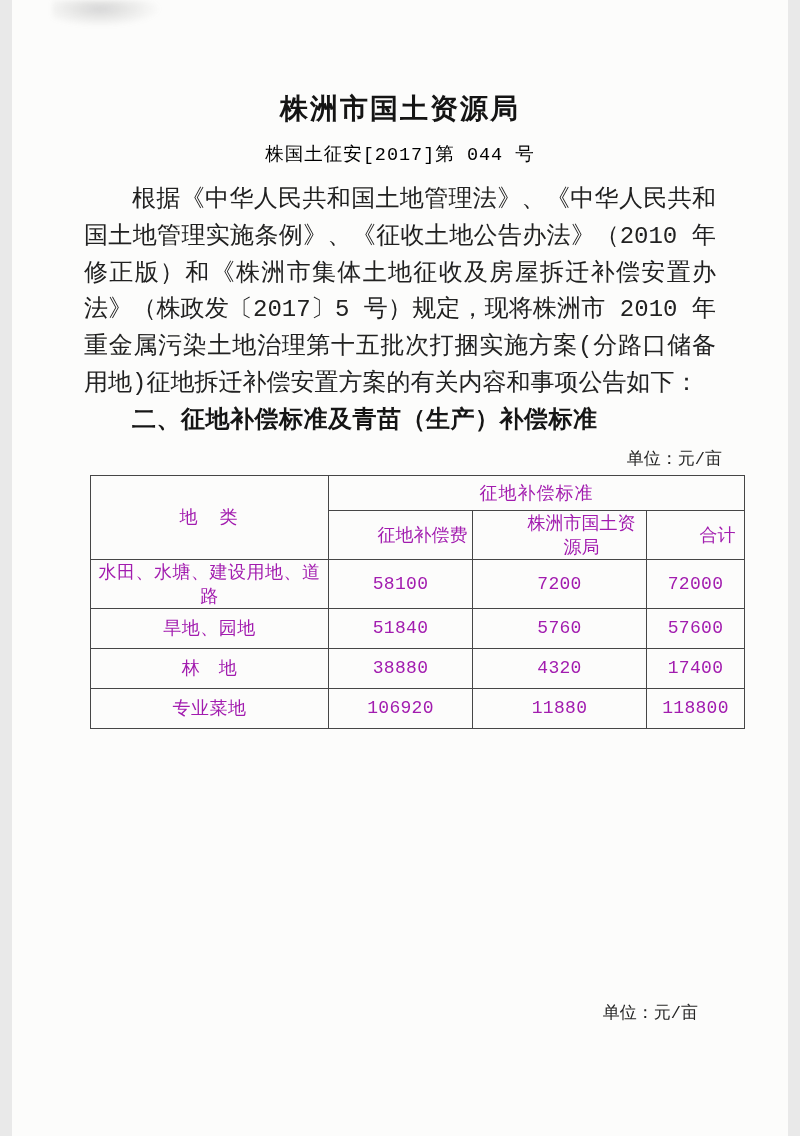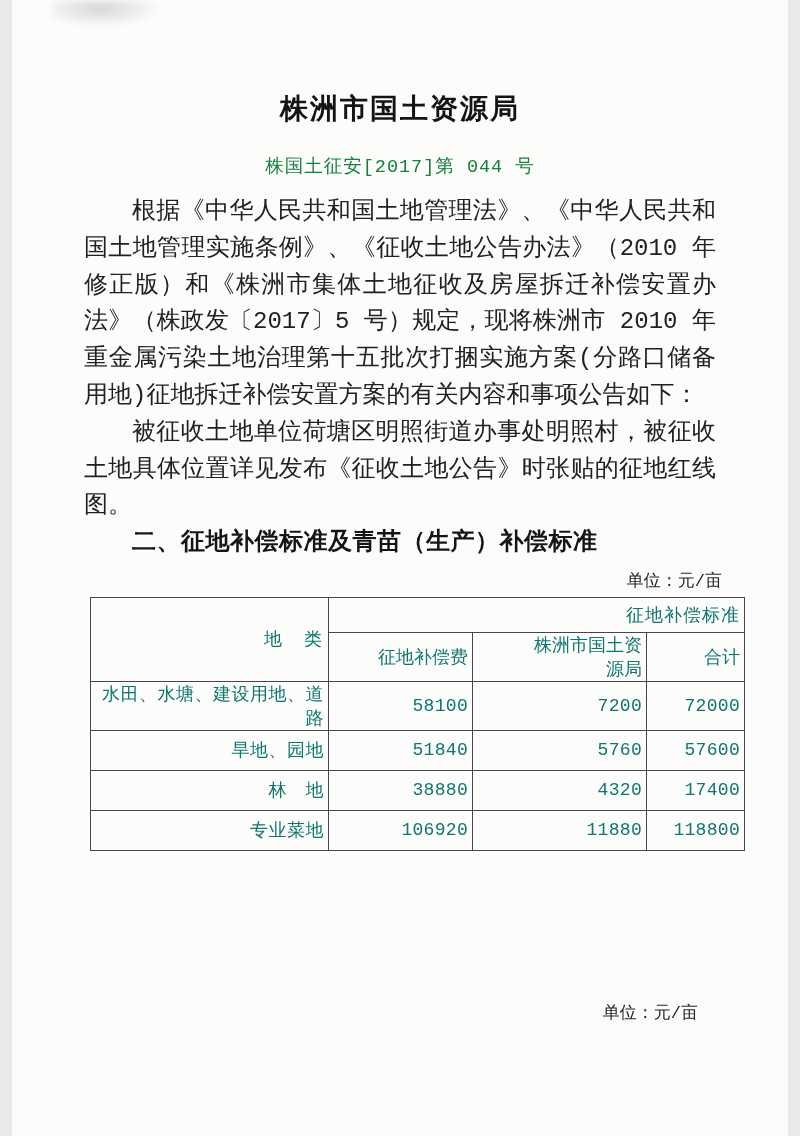--- a/index.html
+++ b/index.html
@@ -23,22 +23,22 @@
   .title {
     text-align:center;
     font-size:28px; font-weight:bold;
     line-height:41px;
     letter-spacing:2px;
     color:#141414;
   }
   .docnum {
     text-align:center;
     font-size:18.5px;
-    margin-top:22px;
-    color:#15803d;
+    margin-top:10px;
+    color:#000000;
     letter-spacing:1px;
   }
   .body-block {
     margin-top:16px;
     font-size:24px;
     line-height:36.8px;
     text-align:justify;
     color:#212121;
   }
   .para { text-indent:2em; margin:0; }
@@ -58,24 +58,24 @@
   }
   table.comp {
     border-collapse:collapse;
     table-layout:fixed;
     width:654px;
     margin-left:6px;
     margin-top:5px;
   }
   table.comp td {
     border:1.7px solid #464646;
-    text-align:right;
+    text-align:center;
     vertical-align:middle;
     font-size:18px;
-    color:#0f766e;
+    color:#a21caf;
     padding:0 4px;
   }
   td.landtype-head { height:74px; letter-spacing:2px; }
   td.group-head { height:35px; letter-spacing:1px; }
   tr.subhead td { height:41px;padding-left:48px; }
   tr.datarow td { height:40px; }
   td.landtype-cell { text-align:left; padding-left:9px; letter-spacing:.5px; }
   td.num { font-size:19px; letter-spacing:.3px; }
   .unit-label-bottom {
     position:absolute;
@@ -89,21 +89,20 @@
 
 <div class="page">
   <div class="smudge"></div>
 
   <div class="content">
     <div class="title">株洲市国土资源局</div>
     <div class="docnum">株国土征安[2017]第 044 号</div>
 
     <div class="body-block">
       <p class="para">根据《中华人民共和国土地管理法》、《中华人民共和国土地管理实施条例》、《征收土地公告办法》（2010 年修正版）和《株洲市集体土地征收及房屋拆迁补偿安置办法》（株政发〔2017〕5 号）规定，现将株洲市 2010 年重金属污染土地治理第十五批次打捆实施方案(分路口储备用地)征地拆迁补偿安置方案的有关内容和事项公告如下：</p>
-      <p class="para">被征收土地单位荷塘区明照街道办事处明照村，被征收土地具体位置详见发布《征收土地公告》时张贴的征地红线图。</p>
       <p class="para heading">二、征地补偿标准及青苗（生产）补偿标准</p>
     </div>
 
     <div class="unit-label-top">单位：元/亩</div>
 
     <table class="comp">
       <colgroup>
         <col style="width:238px">
         <col style="width:144px">
         <col style="width:174px">

